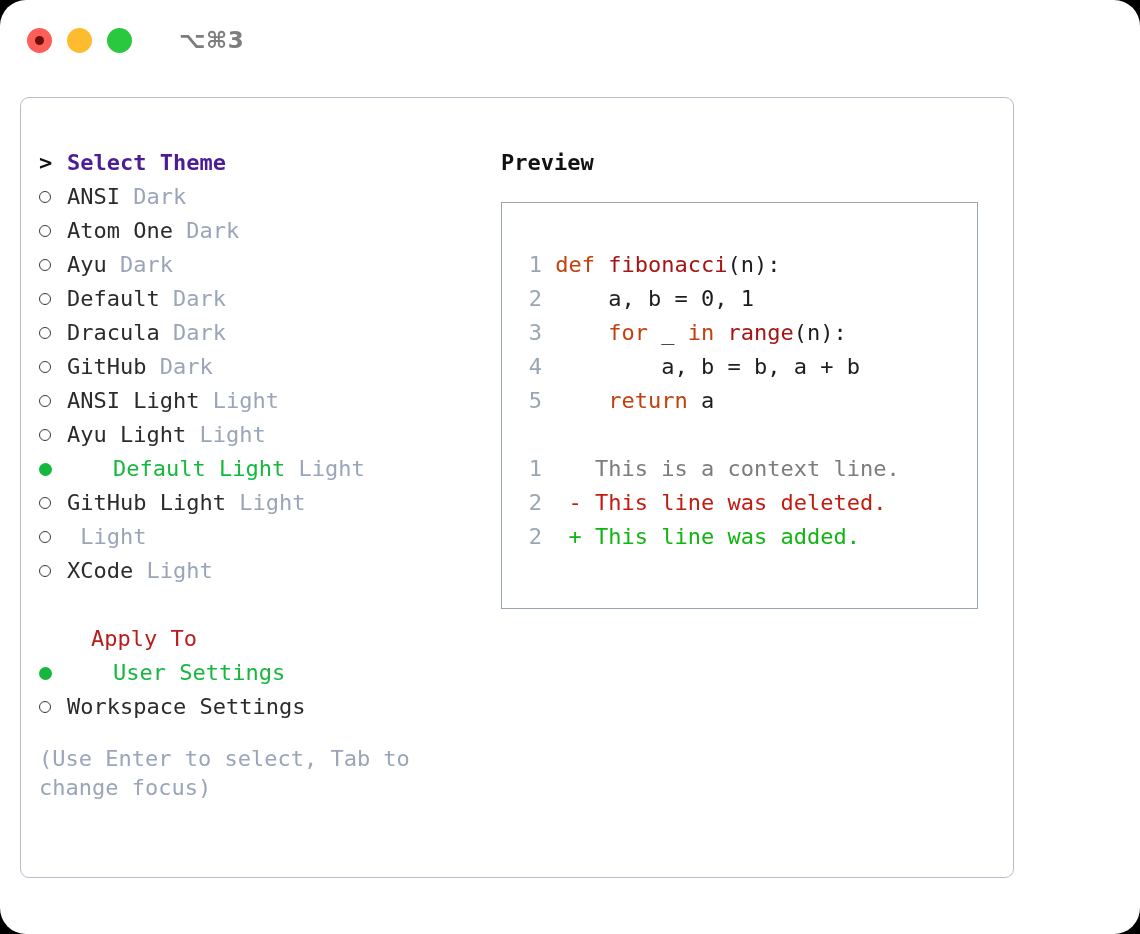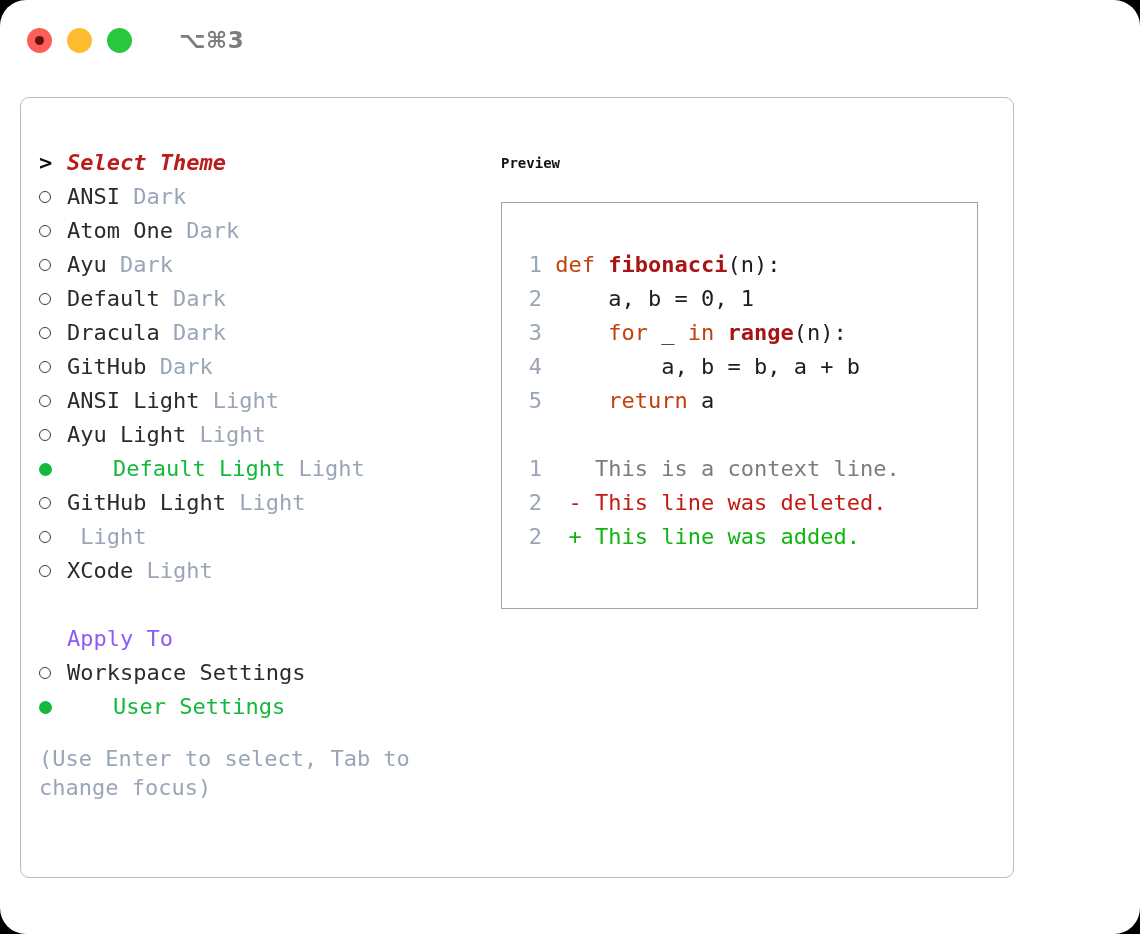--- a/index.html
+++ b/index.html
@@ -125,46 +125,46 @@
     background: #14b83c;
   }
   .caret {
     color: #111111;
     font-weight: 700;
   }
   .label      { color: #2b2b2b; }
   .label.sel  { color: #14b83c; margin-left: 46px; }
   .tag        { color: #9aa5b8; }
   .heading {
+    color: #4c1d95;
+    font-weight: 700;
+  }
+  .subheading {
     color: #b91c1c;
-    font-weight: 700;
-    font-style: italic;
-  }
-  .subheading {
-    color: #8b5cf6;
+    margin-left: 24px;
   }
   .spacer { height: 34px; }
   .hint {
     margin-top: 20px;
     color: #9aa5b8;
     font-size: 22px;
     line-height: 29px;
     width: 420px;
     white-space: pre-wrap;
   }
 
   
   .right-col {
     position: absolute;
     left: 480px;
     top: 48px;
     width: 500px;
   }
   .preview-title {
-    font-size: 14px;
+    font-size: 22px;
     font-weight: 700;
     color: #111111;
     line-height: 34px;
     white-space: pre;
   }
   .preview-box {
     margin-top: 22px;
     width: 477px;
     height: 407px;
     border: 1.5px solid #9aa5b4;
@@ -181,21 +181,21 @@
     white-space: pre;
   }
   .code .ln {
     display: inline-block;
     width: 26px;
     text-align: right;
     color: #9aa5b4;
   }
   .gap-line { height: 34px; }
   .kw    { color: #c2410c; text-align: center; }
-  .fn    { color: #a61414; font-weight: bold; }
+  .fn    { color: #a61414; }
   .plain { color: #1d1d1d; }
   .ctx   { color: #7c7c7c; }
   .del   { color: #c21b10; }
   .add   { color: #11b511; }
 </style>
 </head>
 <body>
 
 <div id="app">
 
@@ -236,22 +236,22 @@
           </div>
 
         <div class="spacer"></div>
 
         <div class="row">
           <span class="marker"></span>
           <span class="subheading">Apply To</span>
         </div>
 
         <div id="apply-list">
+            <div class="row"><span class="marker"><span class="bullet-filled"></span></span><span class="label sel">User Settings</span></div>
             <div class="row"><span class="marker"><span class="bullet-open"></span></span><span class="label">Workspace Settings</span></div>
-            <div class="row"><span class="marker"><span class="bullet-filled"></span></span><span class="label sel">User Settings</span></div>
           </div>
 
         <div class="hint">(Use Enter to select, Tab to change focus)</div>
       </div>
 
       <div class="right-col">
         <div class="preview-title">Preview</div>
         <div class="preview-box">
           <div class="code" id="code-block"><div><span class="ln">1</span> <span class="kw">def </span><span class="fn">fibonacci</span><span class="plain">(n):</span></div><div><span class="ln">2</span> <span class="plain">    a, b = 0, 1</span></div><div><span class="ln">3</span> <span class="plain">    </span><span class="kw">for</span><span class="plain"> _ </span><span class="kw">in</span><span class="plain"> </span><span class="fn">range</span><span class="plain">(n):</span></div><div><span class="ln">4</span> <span class="plain">        a, b = b, a + b</span></div><div><span class="ln">5</span> <span class="plain">    </span><span class="kw">return</span><span class="plain"> a</span></div><div class="gap-line"></div><div><span class="ln">1</span>  <span class="ctx">  </span><span class="ctx">This is a context line.</span></div><div><span class="ln">2</span>  <span class="del">- </span><span class="del">This line was deleted.</span></div><div><span class="ln">2</span>  <span class="add">+ </span><span class="add">This line was added.</span></div></div>
         </div>

